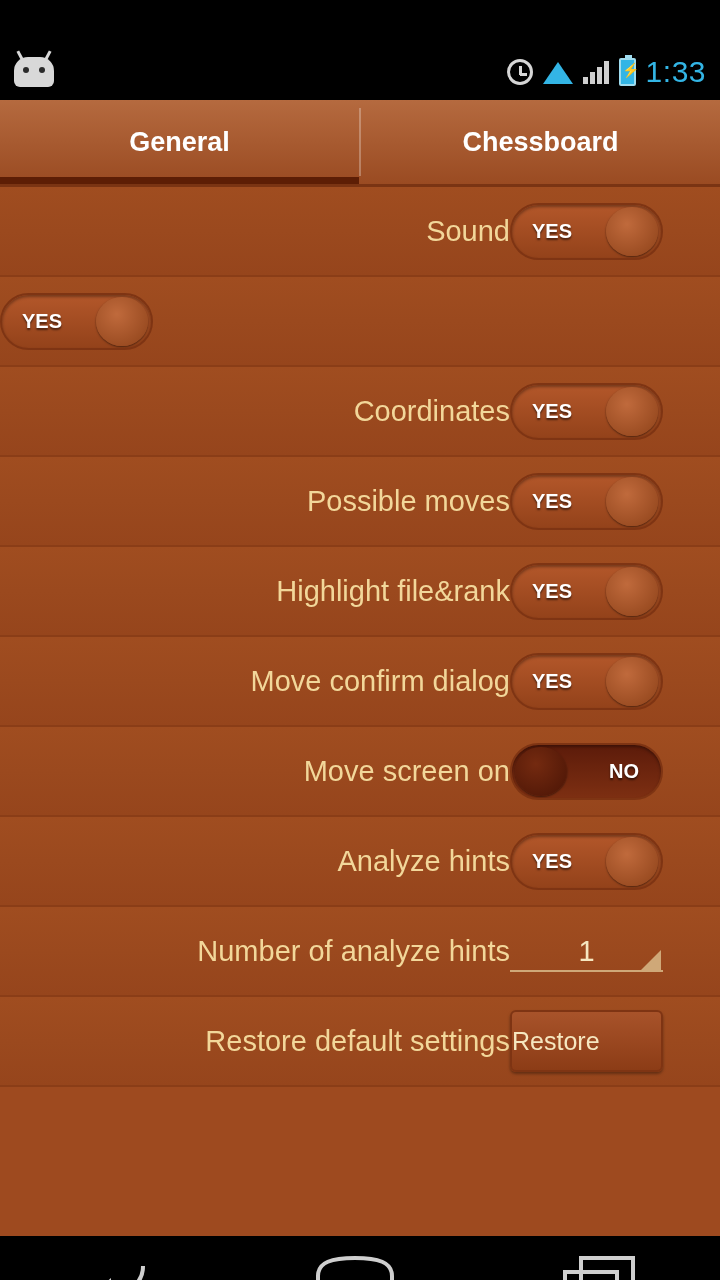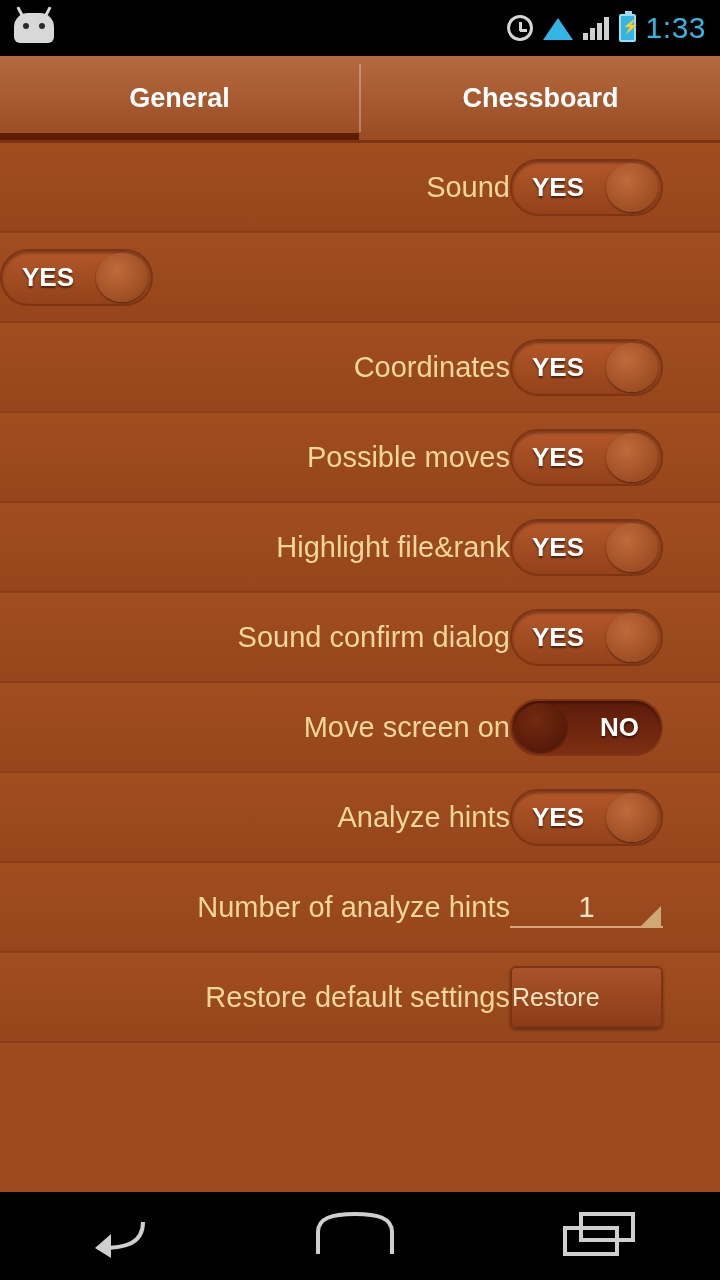--- a/index.html
+++ b/index.html
@@ -7,21 +7,21 @@
     width:720px; height:1280px;
     background:#000;
     font-family:"Liberation Sans", sans-serif;
     overflow:hidden;
   }
   #app { position:relative; width:720px; height:1280px; background:#8c3d19; }
 
   
   .statusbar {
     height:56px; background:#000; display:flex; align-items:center;
-    padding:0 14px; color:#33b5e5;
+    padding:0 14px; color:#33b5e5;margin-top:44px;
   }
   .statusbar .left { display:flex; align-items:center; flex:1; }
   .statusbar .right { display:flex; align-items:center; gap:10px; }
   .android-head {
     width:40px; height:30px; border-radius:14px 14px 6px 6px;
     background:#d8d8d8; position:relative;
   }
   .android-head:before, .android-head:after {
     content:""; position:absolute; top:10px; width:6px; height:6px;
     border-radius:50%; background:#2a2a2a;
@@ -106,21 +106,21 @@
   .toggle.off { background:linear-gradient(#5c1b0a,#7d2f12); }
   .toggle .knob {
     position:absolute; top:2px; width:52px; height:49px; border-radius:50%;
     background:radial-gradient(circle at 40% 35%, #c06a3c, #8e4219);
     box-shadow:0 1px 2px rgba(0,0,0,0.5);
   }
   .toggle.on .knob { right:3px; }
   .toggle.off .knob { left:3px; background:radial-gradient(circle at 40% 35%, #742a10, #4a1405); }
   .toggle .txt {
     position:absolute; top:0; bottom:0; display:flex; align-items:center;
-    font-size:26px; font-weight:bold; color:#fff;
+    font-size:20px; font-weight:bold; color:#fff;
     text-shadow:0 2px 2px rgba(0,0,0,0.55);
   }
   .toggle.on .txt { left:20px; }
   .toggle.off .txt { right:22px; }
 
   .spinner {
     width:153px; height:57px; position:relative;
     display:flex; align-items:center; justify-content:center;
     color:#f6e7c0; font-size:29px;
   }
@@ -234,21 +234,21 @@
         <div class="label">Highlight file&amp;rank</div>
         <div class="control">
           <div class="toggle on">
             <span class="txt">YES</span>
             <span class="knob"></span>
           </div>
         </div>
       </div>
 
       <div class="row">
-        <div class="label">Sound confirm dialog</div>
+        <div class="label">Move confirm dialog</div>
         <div class="control">
           <div class="toggle on">
             <span class="txt">YES</span>
             <span class="knob"></span>
           </div>
         </div>
       </div>
 
       <div class="row">
         <div class="label">Move screen on</div>

